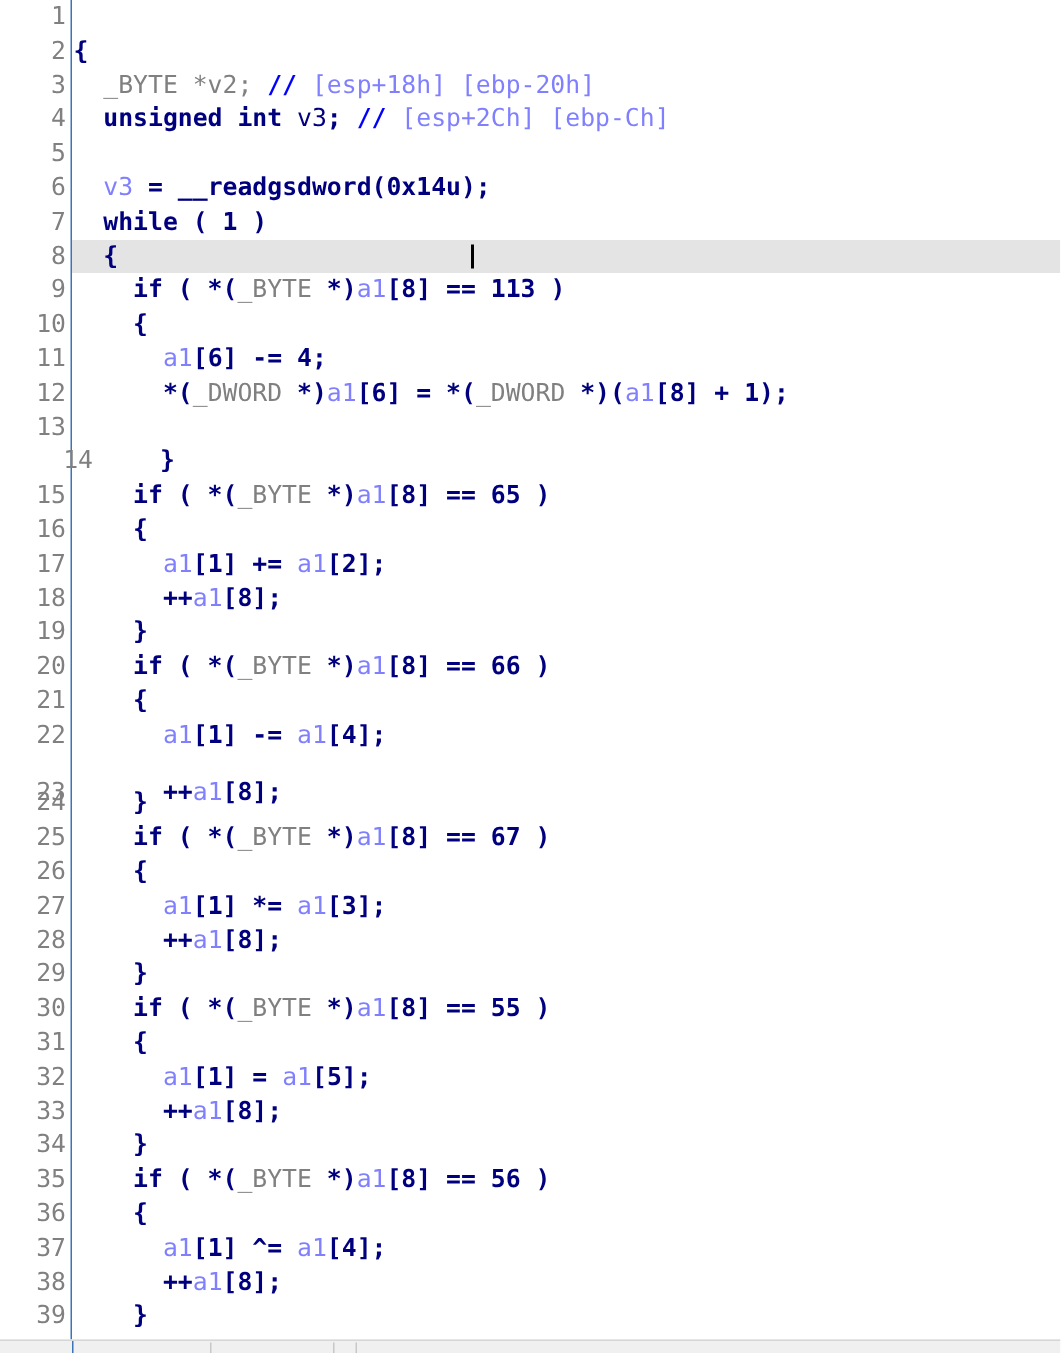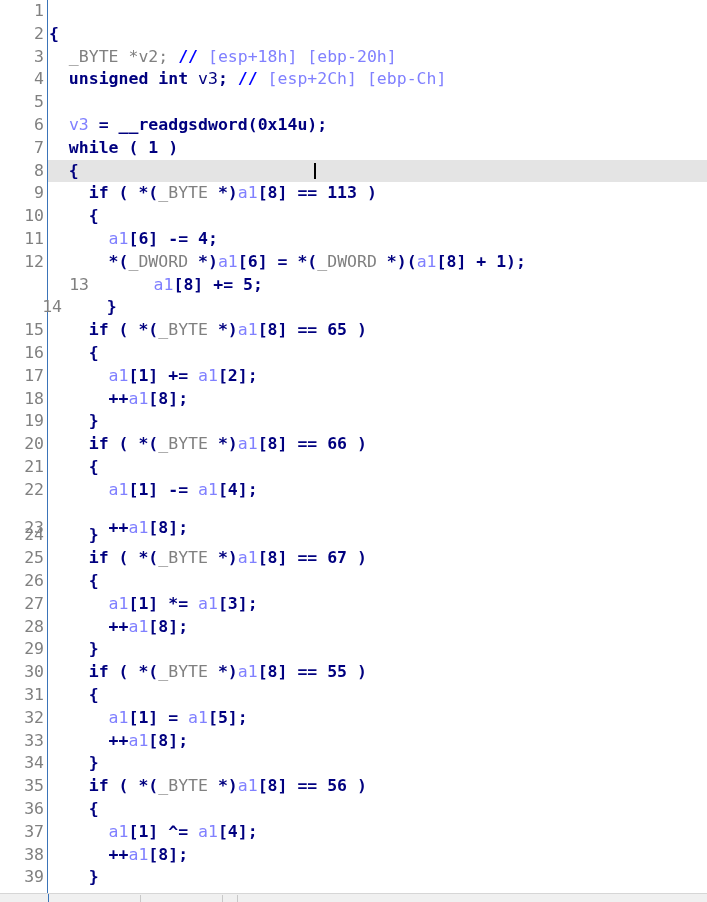--- a/index.html
+++ b/index.html
@@ -136,21 +136,21 @@
       <div class="code-line" style="top: 45.6px; position: absolute; left: 0px; width: 707px;"><span class="lineno">3</span><span class="code-text"><span class="t-dimmed">  _BYTE *v2; </span><span class="t-cmtslash">//</span><span class="t-comment"> [esp+18h] [ebp-20h]</span></span></div>
       <div class="code-line" style="top: 68.4px; position: absolute; left: 0px; width: 707px;"><span class="lineno">4</span><span class="code-text"><span class="t-keyword">  unsigned int</span><span class="t-plain"> </span><span class="t-plain">v3</span><span class="t-punct">; </span><span class="t-cmtslash">//</span><span class="t-comment"> [esp+2Ch] [ebp-Ch]</span></span></div>
       <div class="code-line" style="top: 91.2px; position: absolute; left: 0px; width: 707px;"><span class="lineno">5</span><span class="code-text"></span></div>
       <div class="code-line" style="top: 114px; position: absolute; left: 0px; width: 707px;"><span class="lineno">6</span><span class="code-text"><span class="t-plain">  </span><span class="t-var">v3</span><span class="t-punct"> = </span><span class="t-func">__readgsdword</span><span class="t-punct">(</span><span class="t-num">0x14u</span><span class="t-punct">);</span></span></div>
       <div class="code-line" style="top: 136.8px; position: absolute; left: 0px; width: 707px;"><span class="lineno">7</span><span class="code-text"><span class="t-keyword">  while</span><span class="t-punct"> ( </span><span class="t-num">1</span><span class="t-punct"> )</span></span></div>
       <div class="code-line highlight" style="top: 159.6px; position: absolute; left: 0px; width: 707px;"><span class="lineno">8</span><span class="code-text"><span class="t-punct">  {</span></span></div>
       <div class="code-line" style="top: 182.4px; position: absolute; left: 0px; width: 707px;"><span class="lineno">9</span><span class="code-text"><span class="t-keyword">    if</span><span class="t-punct"> ( *(</span><span class="t-type">_BYTE</span><span class="t-punct"> *)</span><span class="t-var">a1</span><span class="t-punct">[</span><span class="t-num">8</span><span class="t-punct">] == </span><span class="t-num">113</span><span class="t-punct"> )</span></span></div>
       <div class="code-line" style="top: 205.2px; position: absolute; left: 0px; width: 618px;"><span class="lineno">10</span><span class="code-text"><span class="t-punct">    {</span></span></div>
       <div class="code-line" style="top: 228px; position: absolute; left: 0px; width: 707px;"><span class="lineno">11</span><span class="code-text"><span class="t-plain">      </span><span class="t-var">a1</span><span class="t-punct">[</span><span class="t-num">6</span><span class="t-punct">] -= </span><span class="t-num">4</span><span class="t-punct">;</span></span></div>
       <div class="code-line" style="top: 250.8px; position: absolute; left: 0px; width: 707px;"><span class="lineno">12</span><span class="code-text"><span class="t-punct">      *(</span><span class="t-type">_DWORD</span><span class="t-punct"> *)</span><span class="t-var">a1</span><span class="t-punct">[</span><span class="t-num">6</span><span class="t-punct">] = *(</span><span class="t-type">_DWORD</span><span class="t-punct"> *)(</span><span class="t-var">a1</span><span class="t-punct">[</span><span class="t-num">8</span><span class="t-punct">] + </span><span class="t-num">1</span><span class="t-punct">);</span></span></div>
-      <div class="code-line" style="top: 273.6px; position: absolute; left: 0px; width: 569px; margin-left: 45px;"><span class="lineno">13</span><span class="code-text"><span class="t-plain">      </span><span class="t-var">a1</span><span class="t-punct">[</span><span class="t-num">8</span><span class="t-punct">] += </span><span class="t-num">5</span><span class="t-punct">;</span></span></div>
+      <div class="code-line" style="top: 273.6px; position: absolute; left: 0px; width: 569px;"><span class="lineno">13</span></div>
       <div class="code-line" style="top: 296.4px; position: absolute; left: 0px; width: 707px; margin-left: 18px;"><span class="lineno">14</span><span class="code-text"><span class="t-punct">    }</span></span></div>
       <div class="code-line" style="top: 319.2px; position: absolute; left: 0px; width: 707px;"><span class="lineno">15</span><span class="code-text"><span class="t-keyword">    if</span><span class="t-punct"> ( *(</span><span class="t-type">_BYTE</span><span class="t-punct"> *)</span><span class="t-var">a1</span><span class="t-punct">[</span><span class="t-num">8</span><span class="t-punct">] == </span><span class="t-num">65</span><span class="t-punct"> )</span></span></div>
       <div class="code-line" style="top: 342px; position: absolute; left: 0px; width: 707px;"><span class="lineno">16</span><span class="code-text"><span class="t-punct">    {</span></span></div>
       <div class="code-line" style="top: 364.8px; position: absolute; left: 0px; width: 707px;"><span class="lineno">17</span><span class="code-text"><span class="t-plain">      </span><span class="t-var">a1</span><span class="t-punct">[</span><span class="t-num">1</span><span class="t-punct">] += </span><span class="t-var">a1</span><span class="t-punct">[</span><span class="t-num">2</span><span class="t-punct">];</span></span></div>
       <div class="code-line" style="top: 387.6px; position: absolute; left: 0px; width: 608px;"><span class="lineno">18</span><span class="code-text"><span class="t-punct">      ++</span><span class="t-var">a1</span><span class="t-punct">[</span><span class="t-num">8</span><span class="t-punct">];</span></span></div>
       <div class="code-line" style="top: 410.4px; position: absolute; left: 0px; width: 707px;"><span class="lineno">19</span><span class="code-text"><span class="t-punct">    }</span></span></div>
       <div class="code-line" style="top: 433.2px; position: absolute; left: 0px; width: 707px;"><span class="lineno">20</span><span class="code-text"><span class="t-keyword">    if</span><span class="t-punct"> ( *(</span><span class="t-type">_BYTE</span><span class="t-punct"> *)</span><span class="t-var">a1</span><span class="t-punct">[</span><span class="t-num">8</span><span class="t-punct">] == </span><span class="t-num">66</span><span class="t-punct"> )</span></span></div>
       <div class="code-line" style="top: 456px; position: absolute; left: 0px; width: 623px;"><span class="lineno">21</span><span class="code-text"><span class="t-punct">    {</span></span></div>
       <div class="code-line" style="top: 478.8px; position: absolute; left: 0px; width: 707px;"><span class="lineno">22</span><span class="code-text"><span class="t-plain">      </span><span class="t-var">a1</span><span class="t-punct">[</span><span class="t-num">1</span><span class="t-punct">] -= </span><span class="t-var">a1</span><span class="t-punct">[</span><span class="t-num">4</span><span class="t-punct">];</span></span></div>
       <div class="code-line" style="top: 501.6px; position: absolute; left: 0px; width: 707px; margin-top: 15px;"><span class="lineno">23</span><span class="code-text"><span class="t-punct">      ++</span><span class="t-var">a1</span><span class="t-punct">[</span><span class="t-num">8</span><span class="t-punct">];</span></span></div>

